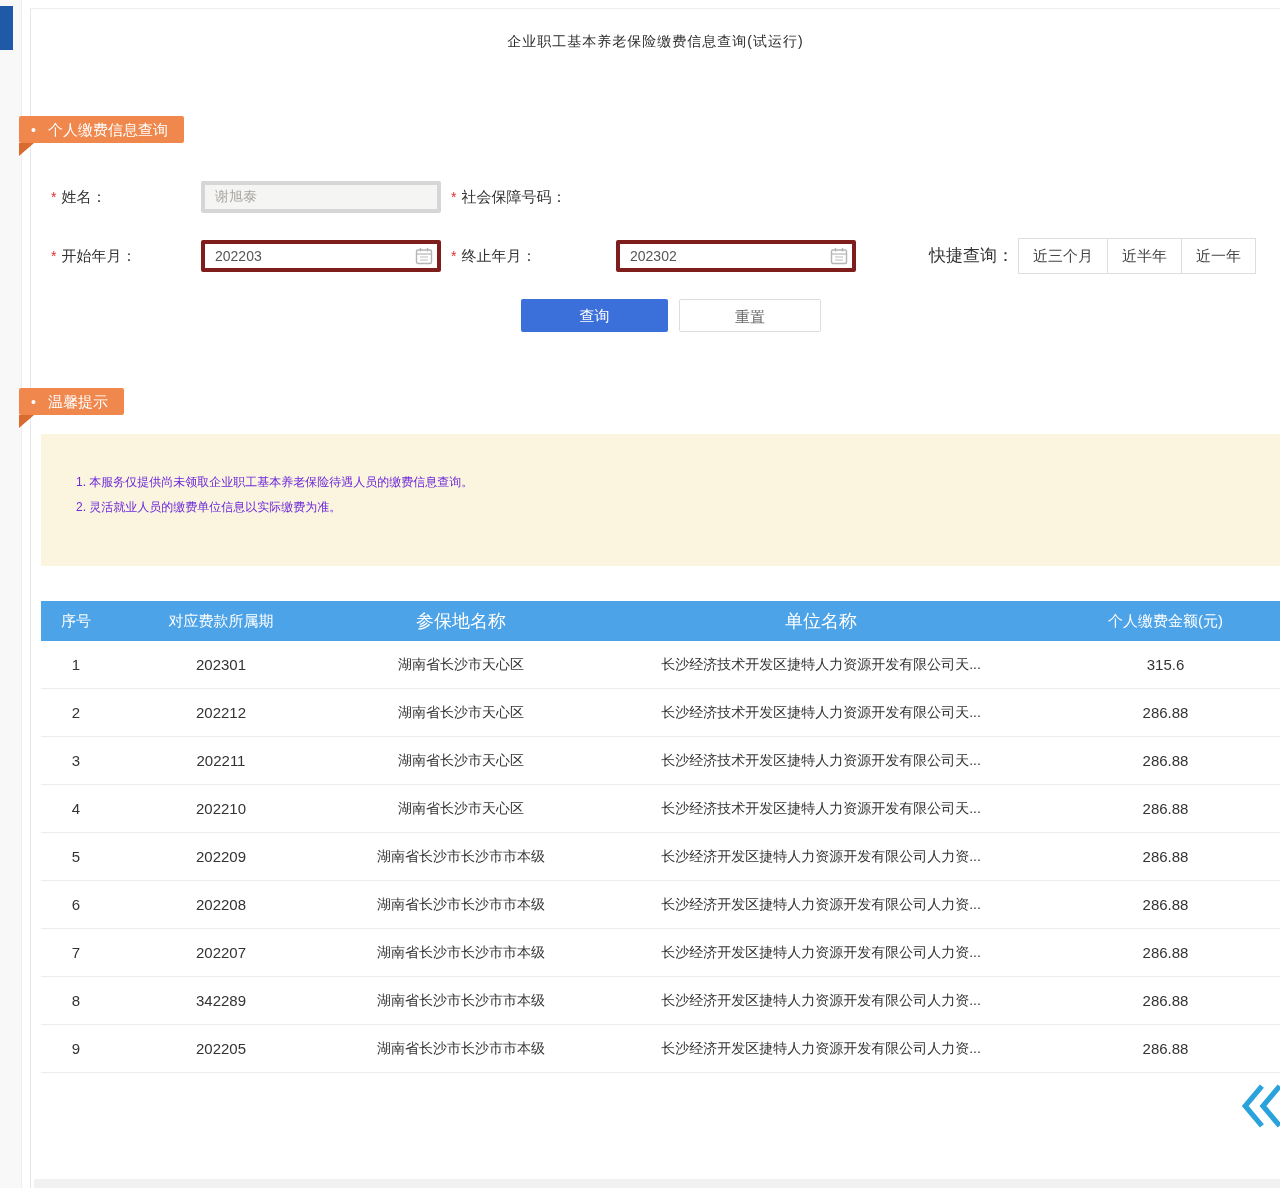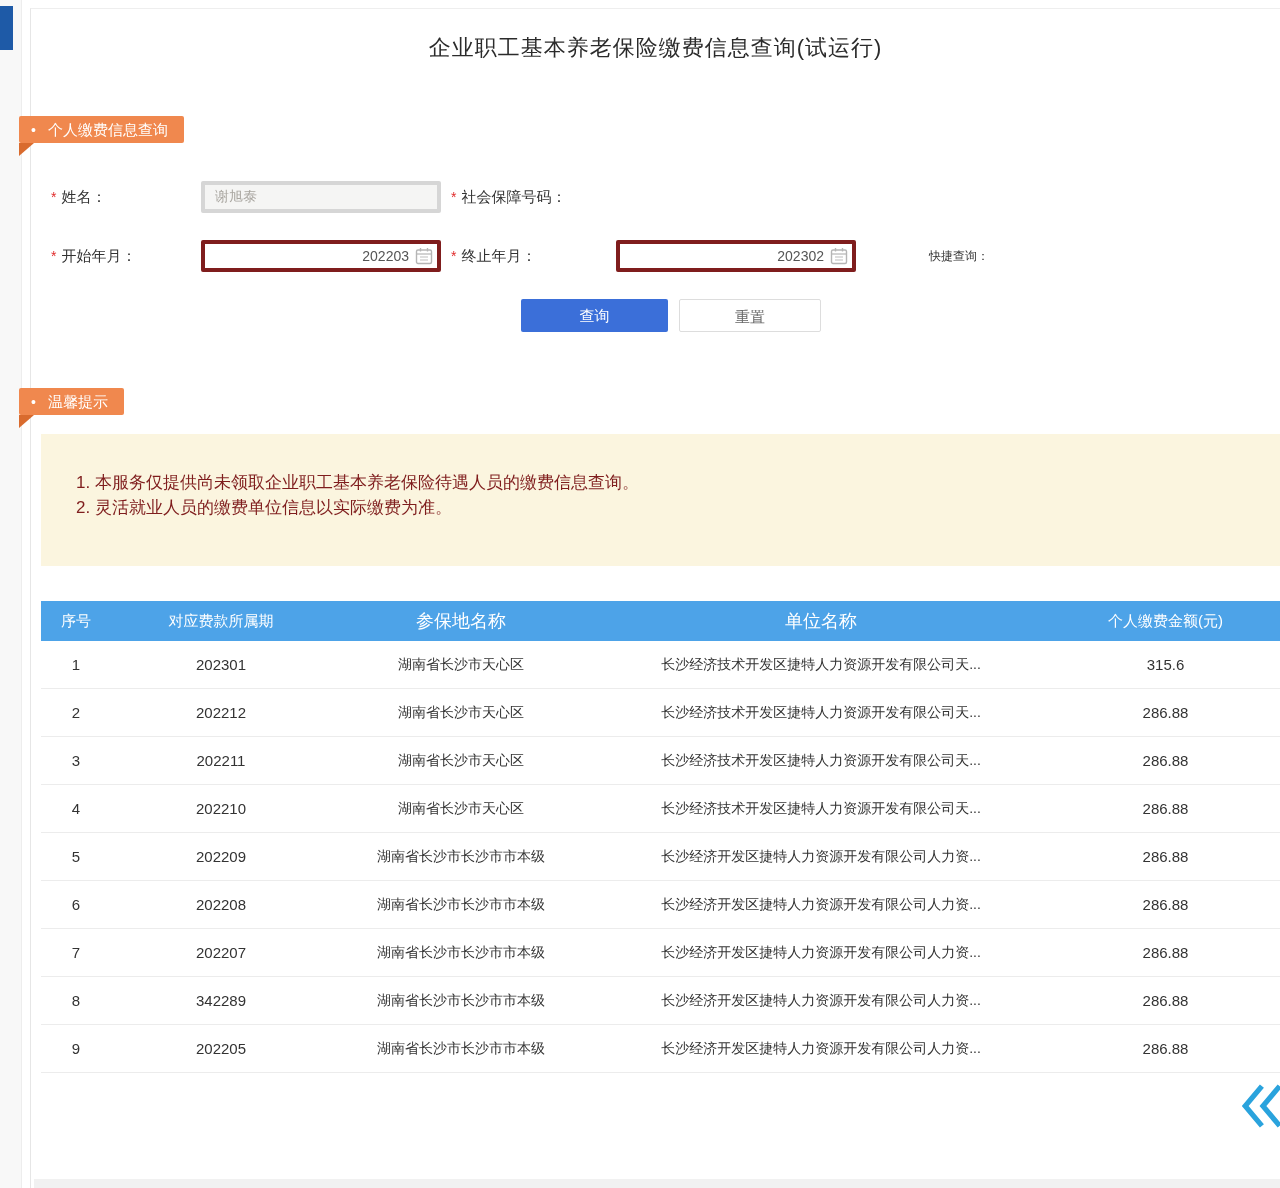--- a/index.html
+++ b/index.html
@@ -11,21 +11,21 @@
   .left-strip { position: absolute; left: 0; top: 0; width: 22px; height: 100%;
     background: #f8f8f8; border-right: 1px solid #ededed; }
   .blue-block { position: absolute; left: 0; top: 6px; width: 13px; height: 44px;
     background: #1e5aa7; }
 
   
   .card { position: absolute; left: 30px; top: 8px; right: 0; bottom: 0;
     background: #fff; border-left: 1px solid #e6e6e6; border-top: 1px solid #eee; }
 
   .page-title { position: absolute; top: 24px; left: 0; right: 0; text-align: center;
-    font-size: 22px; font-weight: 500; color: #2b2b2b; letter-spacing: 1px; }
+    font-size: 14px; font-weight: 500; color: #2b2b2b; letter-spacing: 1px; }
 
   
   .ribbon { position: absolute; left: -12px; height: 27px; line-height: 27px;
     background: #f0884e; color: #fff; font-size: 15px; padding: 0 16px 0 12px;
     border-radius: 2px; white-space: nowrap; }
   .ribbon .dot { display: inline-block; margin-right: 12px; font-size: 14px; }
   .fold { position: absolute; left: -12px; width: 0; height: 0;
     border-top: 13px solid #d96b2e; border-right: 15px solid transparent; }
 
   .ribbon-query { top: 107px; }
@@ -34,52 +34,52 @@
   .fold-tips { top: 406px; }
 
   
   .f-label { position: absolute; height: 32px; line-height: 32px; text-align: left;
     font-size: 15px; color: #333; }
   .req { color: #e02b2b; margin-right: 5px; font-size: 14px; }
   .f-input { position: absolute; height: 32px; border: 4px solid #7f1d1d; border-radius: 2px;
     font-size: 14px; padding: 0 28px 0 10px; outline: none; width: 240px;
     font-family: "Liberation Sans", "DejaVu Sans", sans-serif; }
   .f-input.disabled { background: #f5f5f4; color: #a9a6a0; border-color: #d6d6d6; }
-  .f-input.date { background: #fff; color: #555; text-align: right; }
+  .f-input.date { background: #fff; color: #555; }
   .cal-icon { position: absolute; width: 18px; height: 18px; top: 8px; cursor: pointer; }
 
   .lbl-name  { left: 20px;  width: 148px; top: 172px; }
   .inp-name  { left: 170px; top: 172px; }
   .lbl-ssn   { left: 420px; width: 162px; top: 172px; }
   .inp-ssn   { left: 585px; top: 172px; }
   .lbl-start { left: 20px;  width: 148px; top: 231px; }
   .inp-start { left: 170px; top: 231px; }
   .cal-start { left: 384px; top: 238px; }
   .lbl-end   { left: 420px; width: 162px; top: 231px; }
   .inp-end   { left: 585px; top: 231px; }
   .cal-end   { left: 799px; top: 238px; }
 
   .quick-label { position: absolute; left: 898px; top: 229px; height: 36px;
-    line-height: 36px; font-size: 12px; color: #333; }
+    line-height: 36px; font-size: 17px; color: #333; }
   .quick-group { position: absolute; left: 987px; top: 229px; display: flex; }
   .quick-btn { height: 36px; line-height: 34px; background: #fff; border: 1px solid #ddd;
     font-size: 15px; color: #444; text-align: center; cursor: pointer; margin-left: -1px;
     padding: 0 14px; white-space: nowrap; }
   .quick-btn:first-child { margin-left: 0; }
 
   .btn { position: absolute; top: 290px; height: 33px; border-radius: 2px;
     font-size: 15px; text-align: center; line-height: 33px; cursor: pointer; }
   .btn-query { left: 490px; width: 147px; background: #3b6fd9; color: #fff; border: none; }
   .btn-reset { left: 648px; width: 142px; background: #fff; color: #666;
     border: 1px solid #ddd; }
 
   
   .notice { position: absolute; left: 10px; right: 0; top: 425px; height: 132px;
     background: #fbf5df; padding: 36px 20px 0 35px; }
-  .notice p { color: #7f1d1d; font-size: 17px; line-height: 25px; }
+  .notice p { color: #6d28d9; font-size: 12px; line-height: 25px; }
 
   
   .tbl { position: absolute; left: 10px; right: 0; top: 592px; }
   .t-head { display: flex; height: 40px; background: #4da3e8; color: #fff;
     font-size: 15px; align-items: center; }
   .t-row { display: flex; height: 48px; align-items: center; background: #fff;
     border-bottom: 1px solid #ececec; font-size: 15px; color: #333; }
   .c0 { width: 70px;  text-align: center; }
   .c1 { width: 220px; text-align: center; }
   .c2 { width: 260px; text-align: center; font-size: 14px; }
@@ -140,20 +140,25 @@
   <svg class="cal-icon cal-end" viewBox="0 0 18 18">
     <rect x="1.5" y="3" width="15" height="13.5" rx="1.5" fill="none" stroke="#b5b5b5" stroke-width="1.4"></rect>
     <line x1="5.5" y1="1" x2="5.5" y2="4.5" stroke="#b5b5b5" stroke-width="1.4"></line>
     <line x1="12.5" y1="1" x2="12.5" y2="4.5" stroke="#b5b5b5" stroke-width="1.4"></line>
     <line x1="1.5" y1="7" x2="16.5" y2="7" stroke="#b5b5b5" stroke-width="1.2"></line>
     <line x1="5" y1="10" x2="13" y2="10" stroke="#c9c9c9" stroke-width="1.2"></line>
     <line x1="5" y1="13" x2="13" y2="13" stroke="#c9c9c9" stroke-width="1.2"></line>
   </svg>
 
   <div class="quick-label">快捷查询：</div>
+  <div class="quick-group">
+    <button class="quick-btn">近三个月</button>
+    <button class="quick-btn">近半年</button>
+    <button class="quick-btn">近一年</button>
+  </div>
 
   <button class="btn btn-query">查询</button>
   <button class="btn btn-reset">重置</button>
 
   <div class="ribbon ribbon-tips">
     <span class="dot">•</span><span>温馨提示</span>
   </div>
   <div class="fold fold-tips"></div>
 
   <div class="notice">

